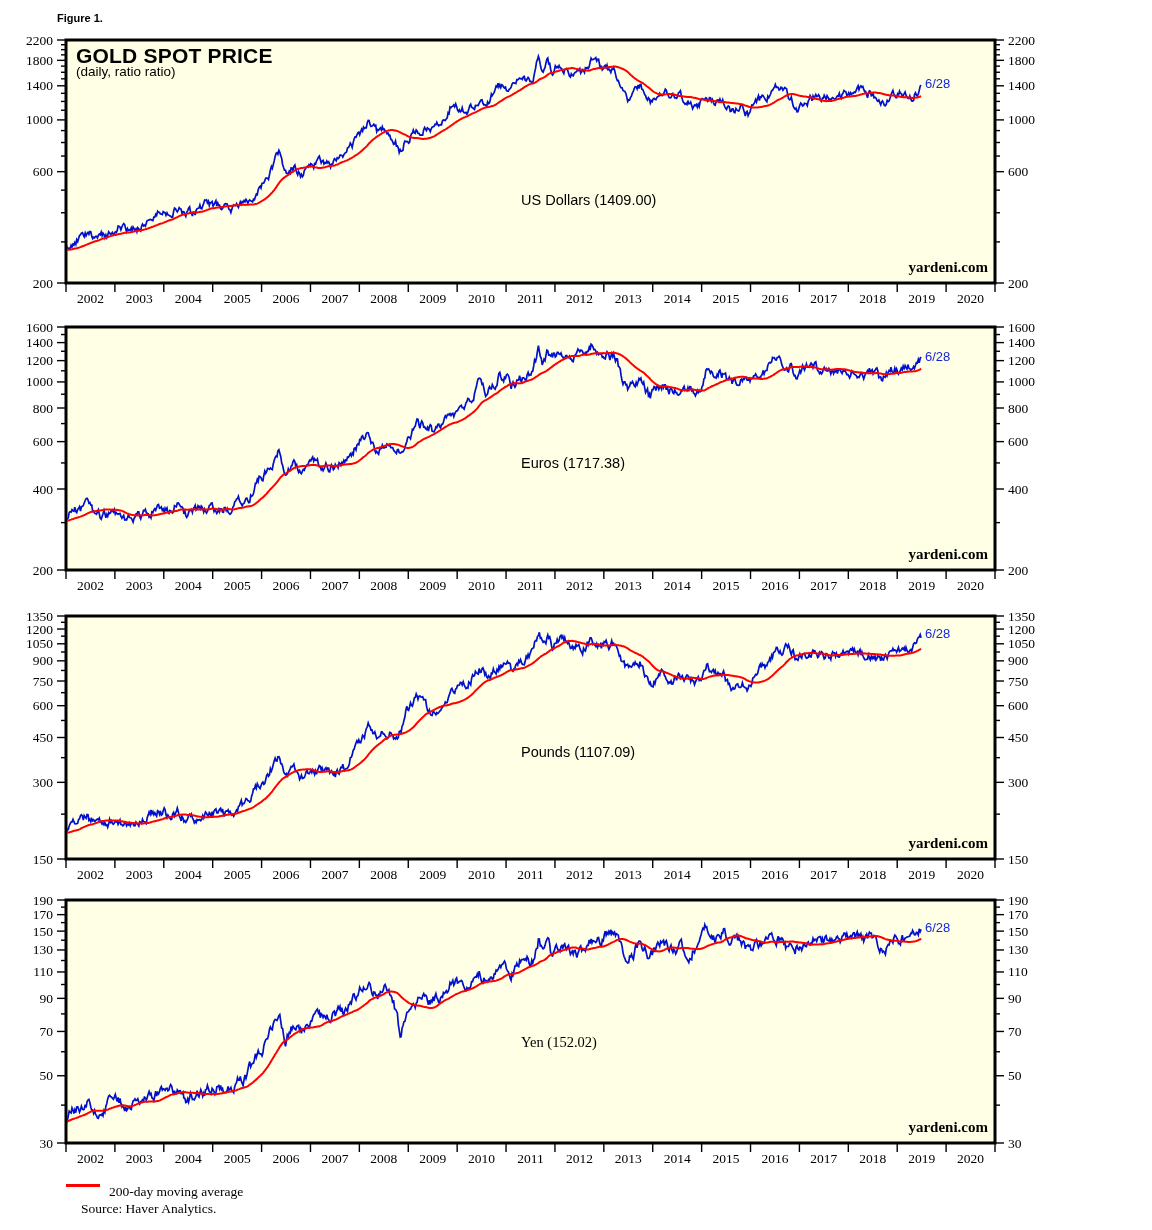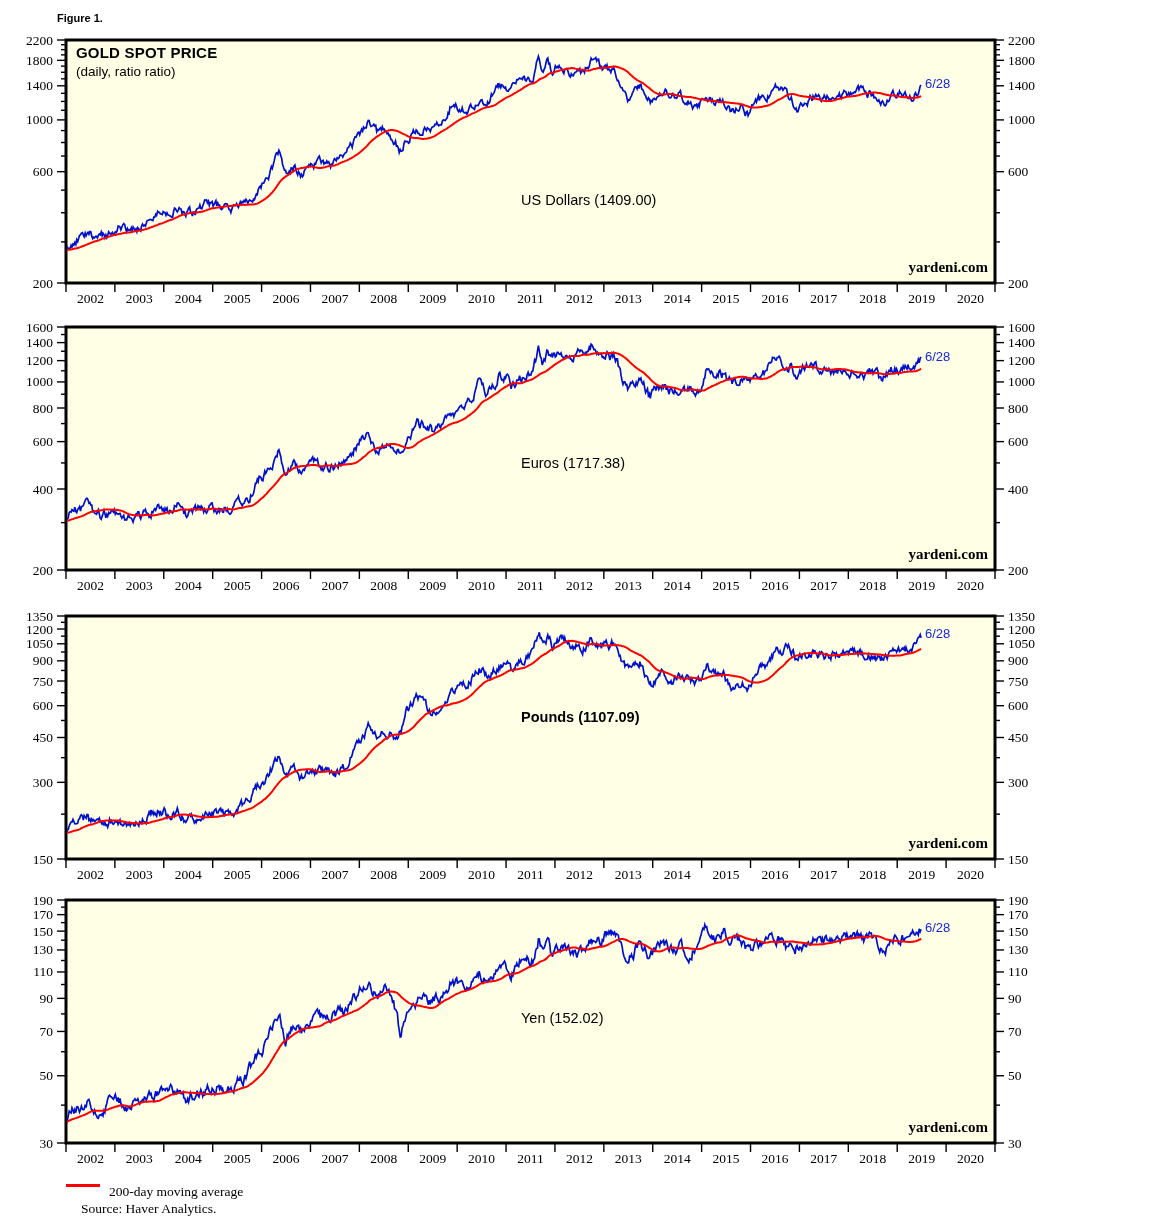--- a/index.html
+++ b/index.html
@@ -1,24 +1,24 @@
 <!DOCTYPE html>
 <html><head>
 <meta charset="utf-8">
 <style>
   html,body{margin:0;padding:0;background:#fff;}
   #page{position:relative;width:1152px;height:1230px;background:#fff;overflow:hidden;
         font-family:"Liberation Sans",sans-serif;color:#000;}
   #charts-svg{position:absolute;left:0;top:0;}
   .ov{position:absolute;white-space:nowrap;}
   .figure-label{left:57px;top:12px;font-size:11px;font-weight:bold;}
-  .chart-title{left:76px;top:44px;font-size:15px;font-weight:bold;letter-spacing:.2px;}
+  .chart-title{left:76px;top:44px;font-size:21px;font-weight:bold;letter-spacing:.2px;}
   .chart-subtitle{left:76px;top:64px;font-size:13.5px;}
   .currency-label{left:521px;font-size:14.5px;}
-  .cur-0{top:168px;margin-top:24px;}.cur-1{top:455px;}.cur-2{top:709px;font-weight:bold;}.cur-3{top:1010px;}
+  .cur-0{top:168px;margin-top:24px;}.cur-1{top:455px;}.cur-2{top:744px;}.cur-3{top:1034px;font-family:Liberation Serif, serif;}
   .date-ann{left:925px;font-size:13px;}
   .ann-0{top:76px;}.ann-1{top:349px;}.ann-2{top:626px;}.ann-3{top:920px;}
   .watermark{right:164px;font-family:"Liberation Serif",serif;font-weight:bold;font-size:15px;}
   .wm-0{top:259px;}.wm-1{top:546px;}.wm-2{top:835px;}.wm-3{top:1119px;}
   .legend-row{left:66px;top:1184px;display:flex;align-items:flex-start;}
   .legend-swatch{display:inline-block;width:34px;height:3px;margin-right:9px;}
   .legend-text{font-family:"Liberation Serif",serif;font-size:13.5px;}
   .source-line{left:81px;top:1201px;font-family:"Liberation Serif",serif;font-size:13.5px;}
 </style>
 </head>

